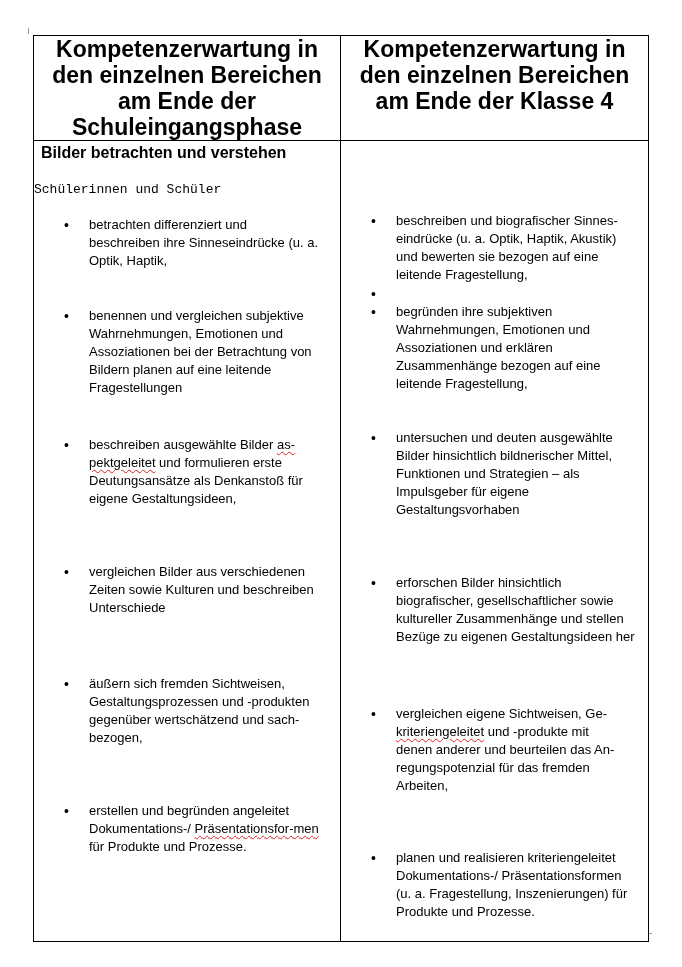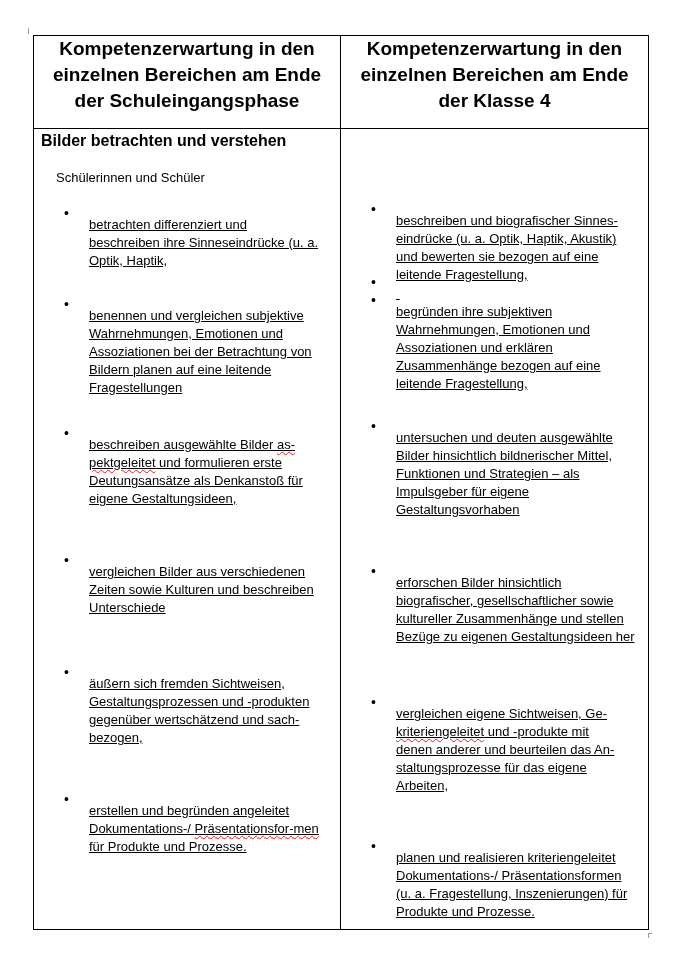--- a/index.html
+++ b/index.html
@@ -36,21 +36,21 @@
     border: 1.4px solid #000;
     vertical-align: top;
     padding: 0;
   }
   col.c1 { width: 307px; }
   col.c2 { width: 308px; }
 
   th.head {
     height: 93px;
     font-weight: bold;
-    font-size: 19px;
+    font-size: 23px;
     line-height: 26px;
     text-align: center;
     padding-top: 4px;
     box-sizing: border-box;
   }
   th.head .inner { padding: 0 8px; }
 
   td.body-cell {
     height: 800px;
     position: relative;
@@ -61,40 +61,40 @@
     position: absolute;
     left: 7px;
     top: 3px;
     font-weight: bold;
     font-size: 16px;
     text-decoration-thickness: 1.5px;
     text-underline-offset: 2px;
   }
   .intro {
     position: absolute;
-    left: 22px;
+    left: 0;
     top: 40px;
+    font-family: Liberation Mono, monospace;
   }
   .item {
     position: absolute;
     left: 0;
     right: 0;
   }
   .bullet {
     position: absolute;
     left: 30px;
     top: 0;
     font-size: 14px;
   }
   .text {
     position: absolute;
     left: 55px;
     right: 6px;
-    top: 12px;
-    text-decoration: underline;
+    top: 0;
   }
   .spell {
     text-decoration: underline wavy #d22;
     text-decoration-thickness: 1px;
     text-underline-offset: 2px;
   }
 </style>
 </head>
 <body>
 
@@ -216,21 +216,21 @@
               <div>kultureller Zusammenhänge und stellen</div>
               <div>Bezüge zu eigenen Gestaltungsideen her</div>
             </div>
           </div>
           <div class="item" style="top: 564px;">
             <span class="bullet">•</span>
             <div class="text">
               <div>vergleichen eigene Sichtweisen, Ge-</div>
               <div><span class="spell">kriteriengeleitet</span> und -produkte mit</div>
               <div>denen anderer und beurteilen das An-</div>
-              <div>staltungsprozesse für das eigene</div>
+              <div>regungspotenzial für das fremden</div>
               <div>Arbeiten,</div>
             </div>
           </div>
           <div class="item" style="top: 708px;">
             <span class="bullet">•</span>
             <div class="text">
               <div>planen und realisieren kriteriengeleitet</div>
               <div>Dokumentations-/ Präsentationsformen</div>
               <div>(u. a. Fragestellung, Inszenierungen) für</div>
               <div>Produkte und Prozesse.</div>

